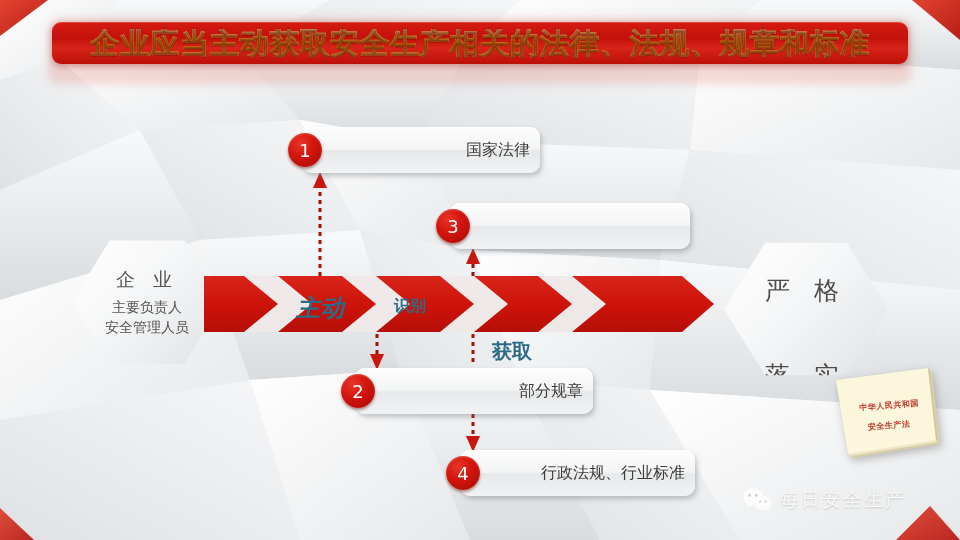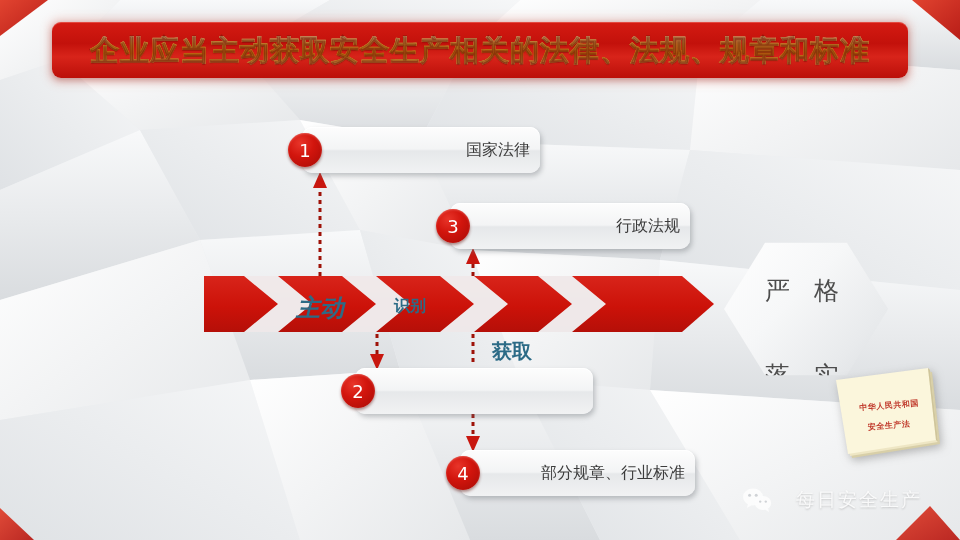--- a/index.html
+++ b/index.html
@@ -15,21 +15,21 @@
   .poly{position:absolute;top:0;left:0;width:960px;height:540px;pointer-events:none;}
 
   
   .title-glow{
     position:absolute;left:48px;top:18px;width:864px;height:66px;
     border-radius:12px;
     background:rgba(214,60,40,.18);
     filter:blur(4px);
   }
   .title-bar{
-    position:absolute;left:52px;top:22px;width:856px;height:56px;
+    position:absolute;left:52px;top:22px;width:856px;height:42px;
     border-radius:9px;
     background:linear-gradient(180deg,#d51b12 0%,#c3110b 38%,#d8241a 62%,#bb0f09 100%);
     box-shadow:0 2px 6px rgba(120,10,5,.35), inset 0 1px 0 rgba(255,160,150,.35);
     display:flex;align-items:center;justify-content:center;
   }
   .title-text{
     font-size:29px;font-weight:bold;letter-spacing:1px;line-height:1;
     background:linear-gradient(180deg,#fdf0a6 0%,#f7d63c 30%,#ecb015 60%,#f8dd6a 100%);
     -webkit-background-clip:text;background-clip:text;color:transparent;
     -webkit-text-stroke:0.6px rgba(120,20,6,.55);
@@ -85,21 +85,21 @@
   #book{position:absolute;left:836px;top:368px;width:106px;height:92px;
         filter:drop-shadow(2px 3px 4px rgba(120,120,120,.5));}
   #book .bk-t1{position:absolute;left:16px;top:32px;width:74px;text-align:center;
         font-size:8px;color:#c0392b;font-weight:bold;letter-spacing:.5px;
         transform:rotate(-4.5deg);}
   #book .bk-t2{position:absolute;left:16px;top:52px;width:74px;text-align:center;
         font-size:8px;color:#c0392b;font-weight:bold;letter-spacing:.5px;
         transform:rotate(-4.5deg);}
 
   
-  #watermark{position:absolute;left:742px;top:487px;display:flex;align-items:flex-end;gap:24px;
+  #watermark{position:absolute;left:742px;top:487px;display:flex;align-items:flex-end;gap:8px;
              opacity:.82;}
   #watermark .wm-text{font-size:19px;color:rgba(255,255,255,.92);letter-spacing:2px;
              text-shadow:0 1px 2px rgba(120,120,120,.45);white-space:nowrap;}
 </style>
 </head>
 <body>
 
 <div id="slide">
 
   <svg class="poly" viewBox="0 0 960 540" preserveAspectRatio="none">
@@ -168,20 +168,25 @@
     <polygon points="473,248 466,264 480,264" fill="#c8170f"></polygon>
 
     <line x1="377" y1="334" x2="377" y2="356" stroke="#9e1208" stroke-width="3" stroke-dasharray="4,4"></line>
     <polygon points="377,370 370,354 384,354" fill="#c8170f"></polygon>
 
     <line x1="473" y1="334" x2="473" y2="362" stroke="#9e1208" stroke-width="3" stroke-dasharray="4,4"></line>
     <line x1="473" y1="414" x2="473" y2="438" stroke="#9e1208" stroke-width="3" stroke-dasharray="4,4"></line>
     <polygon points="473,452 466,436 480,436" fill="#c8170f"></polygon>
   </svg>
 
+  <div class="hex" id="hex-left">
+    <div class="big">企 业</div>
+    <div class="sm">主要负责人</div>
+    <div class="sm">安全管理人员</div>
+  </div>
 
   <svg id="arrowchain" viewBox="0 0 510 56">
     <defs>
       <linearGradient id="arrg" x1="0" y1="0" x2="0" y2="1">
         <stop offset="0" stop-color="#d8241a"></stop>
         <stop offset="55%" stop-color="#cc1209"></stop>
         <stop offset="100%" stop-color="#b50f08"></stop>
       </linearGradient>
     </defs>
 
@@ -201,28 +206,28 @@
     <div class="big2">严 格</div>
     <div class="big2">落 实</div>
   </div>
 
   <div class="callout" id="box1">
     <div class="numcircle">1</div>
     <div class="lbl">国家法律</div>
   </div>
   <div class="callout" id="box3">
     <div class="numcircle">3</div>
-    <div class="lbl">行政法规</div>
   </div>
   <div class="callout" id="box2">
     <div class="numcircle">2</div>
+    <div class="lbl">部分规章</div>
   </div>
   <div class="callout" id="box4">
     <div class="numcircle">4</div>
-    <div class="lbl">部分规章、行业标准</div>
+    <div class="lbl">行政法规、行业标准</div>
   </div>
 
   <div id="book">
     <svg viewBox="0 0 106 92" width="106" height="92">
       <polygon points="4,16 96,4 104,76 16,90" fill="#d8cfa8"></polygon>
       <polygon points="2,14 94,2 102,74 14,88" fill="#eee6c4"></polygon>
       <polygon points="0,12 92,0 100,72 12,86" fill="#fbf6dc"></polygon>
       <polygon points="92,0 100,72 102,74 94,2" fill="#cfc59b"></polygon>
     </svg>
     <div class="bk-t1">中华人民共和国</div>

